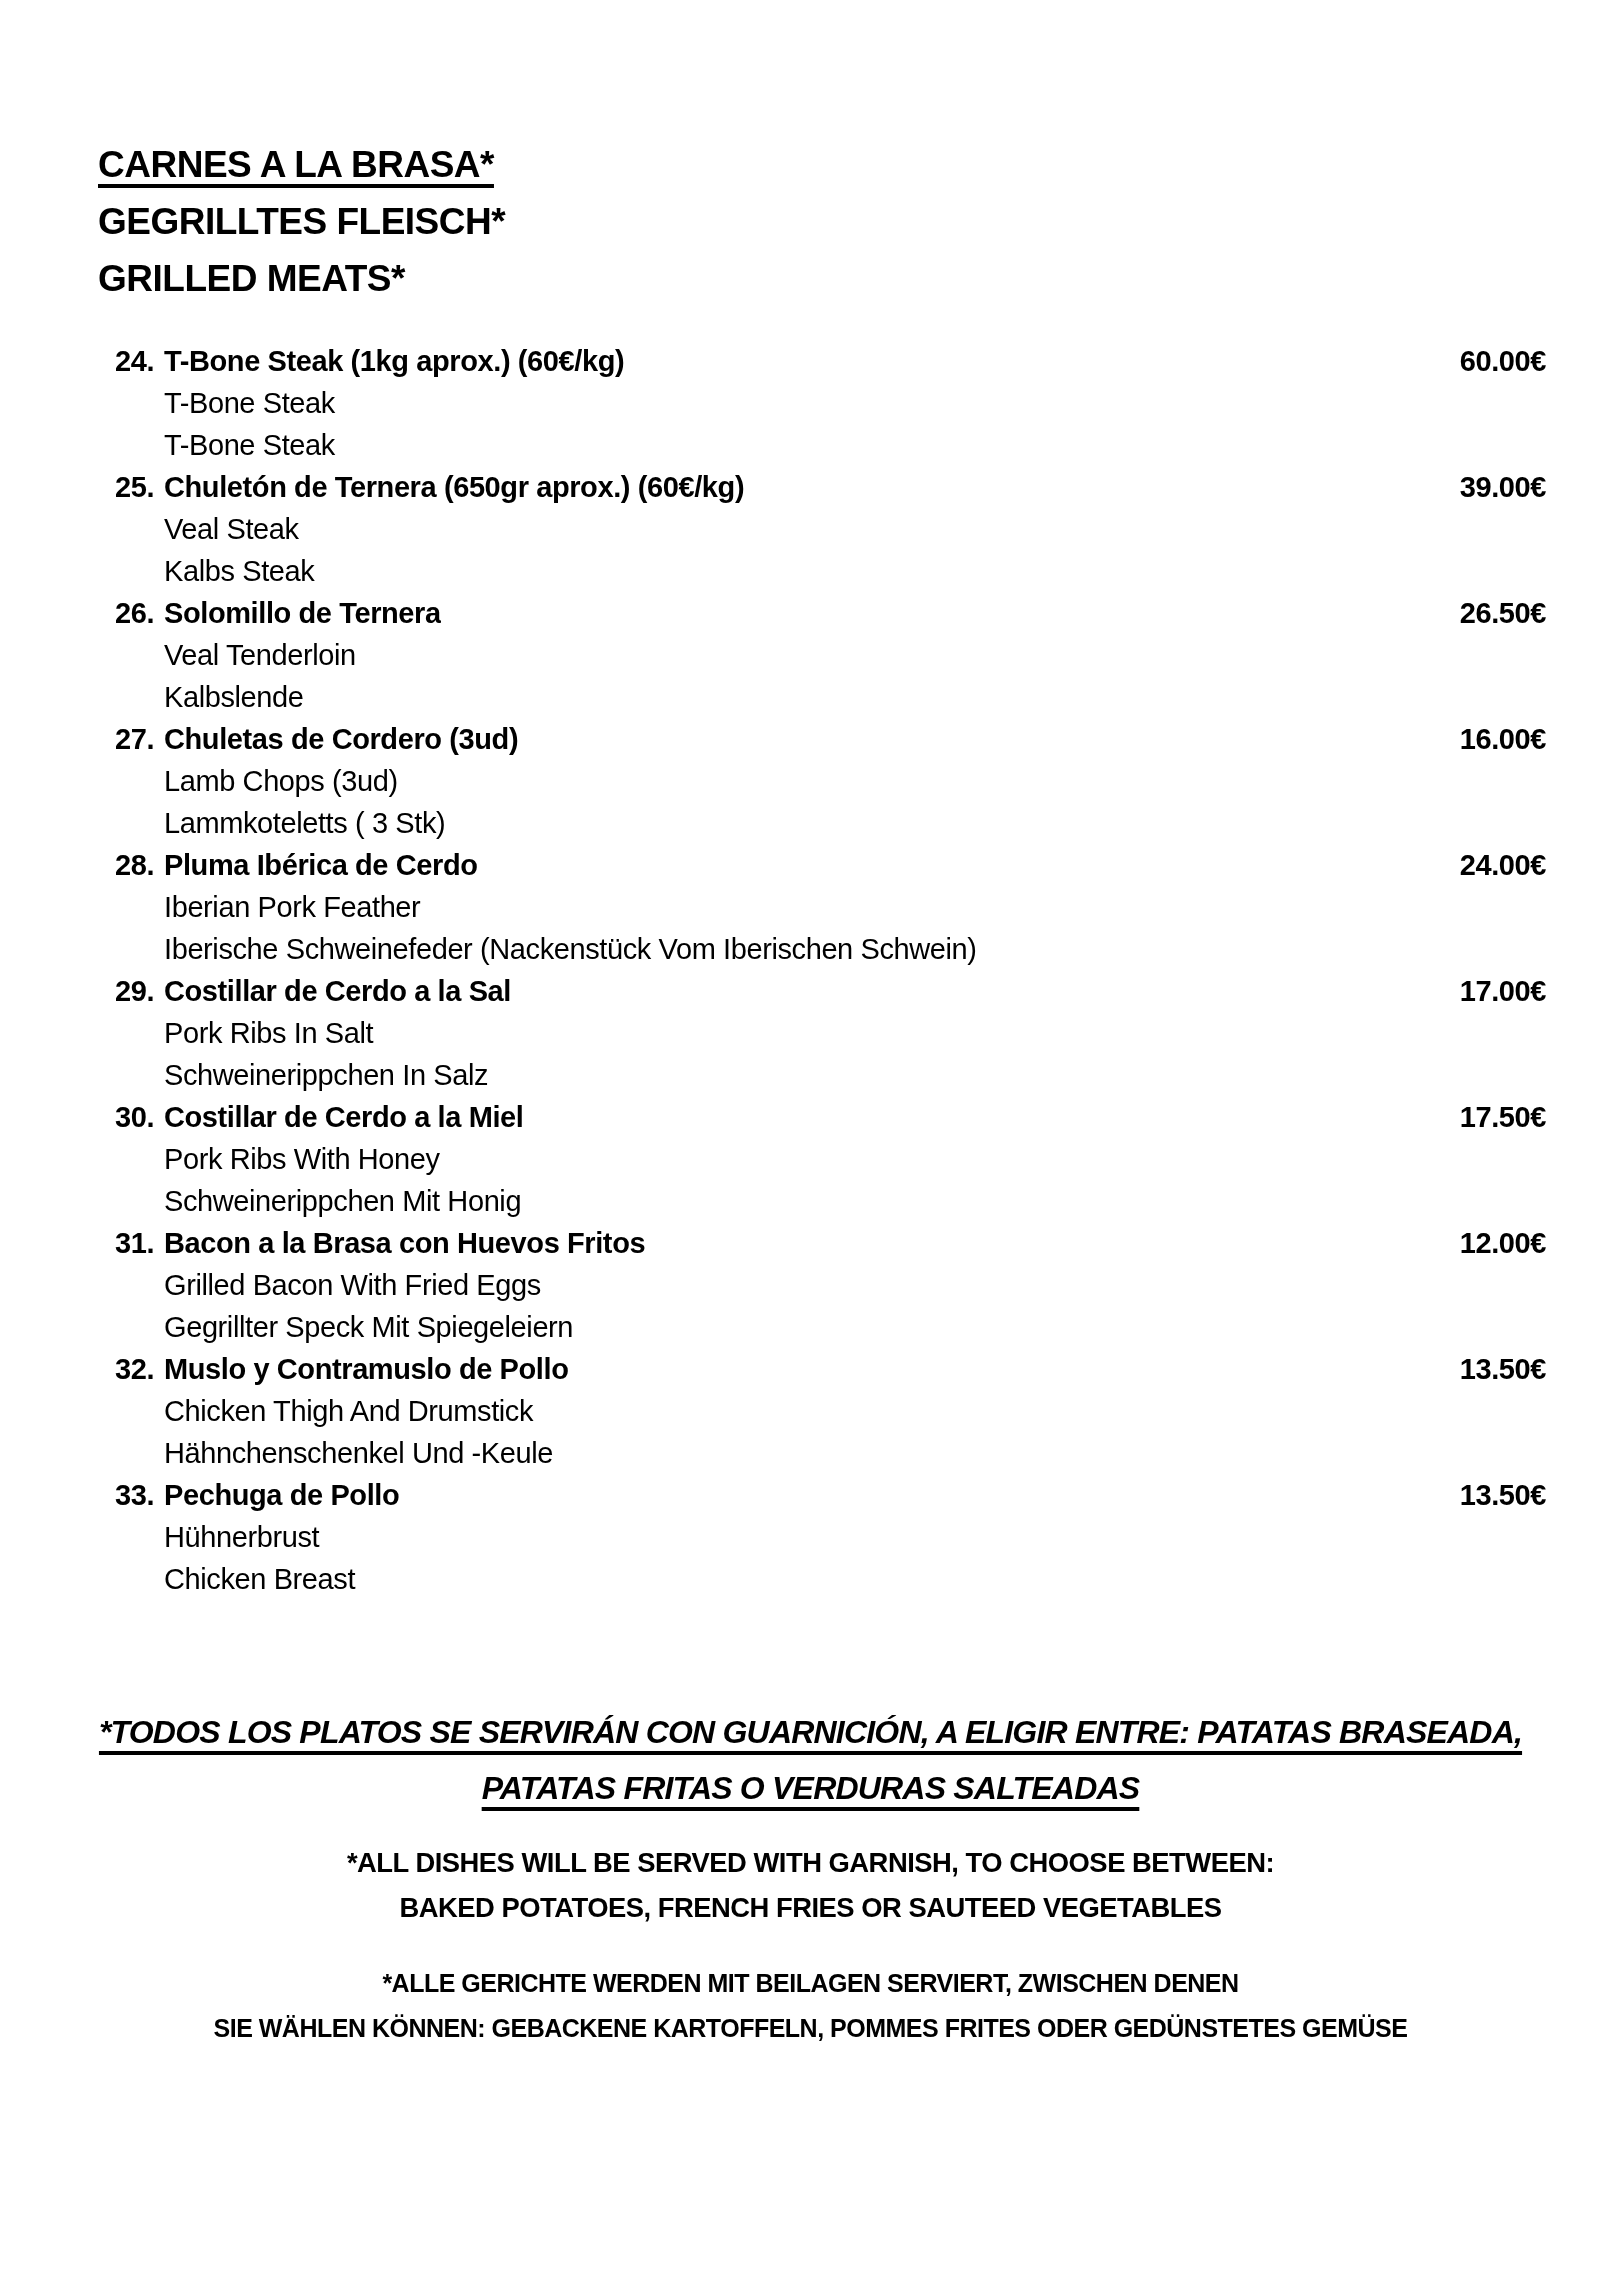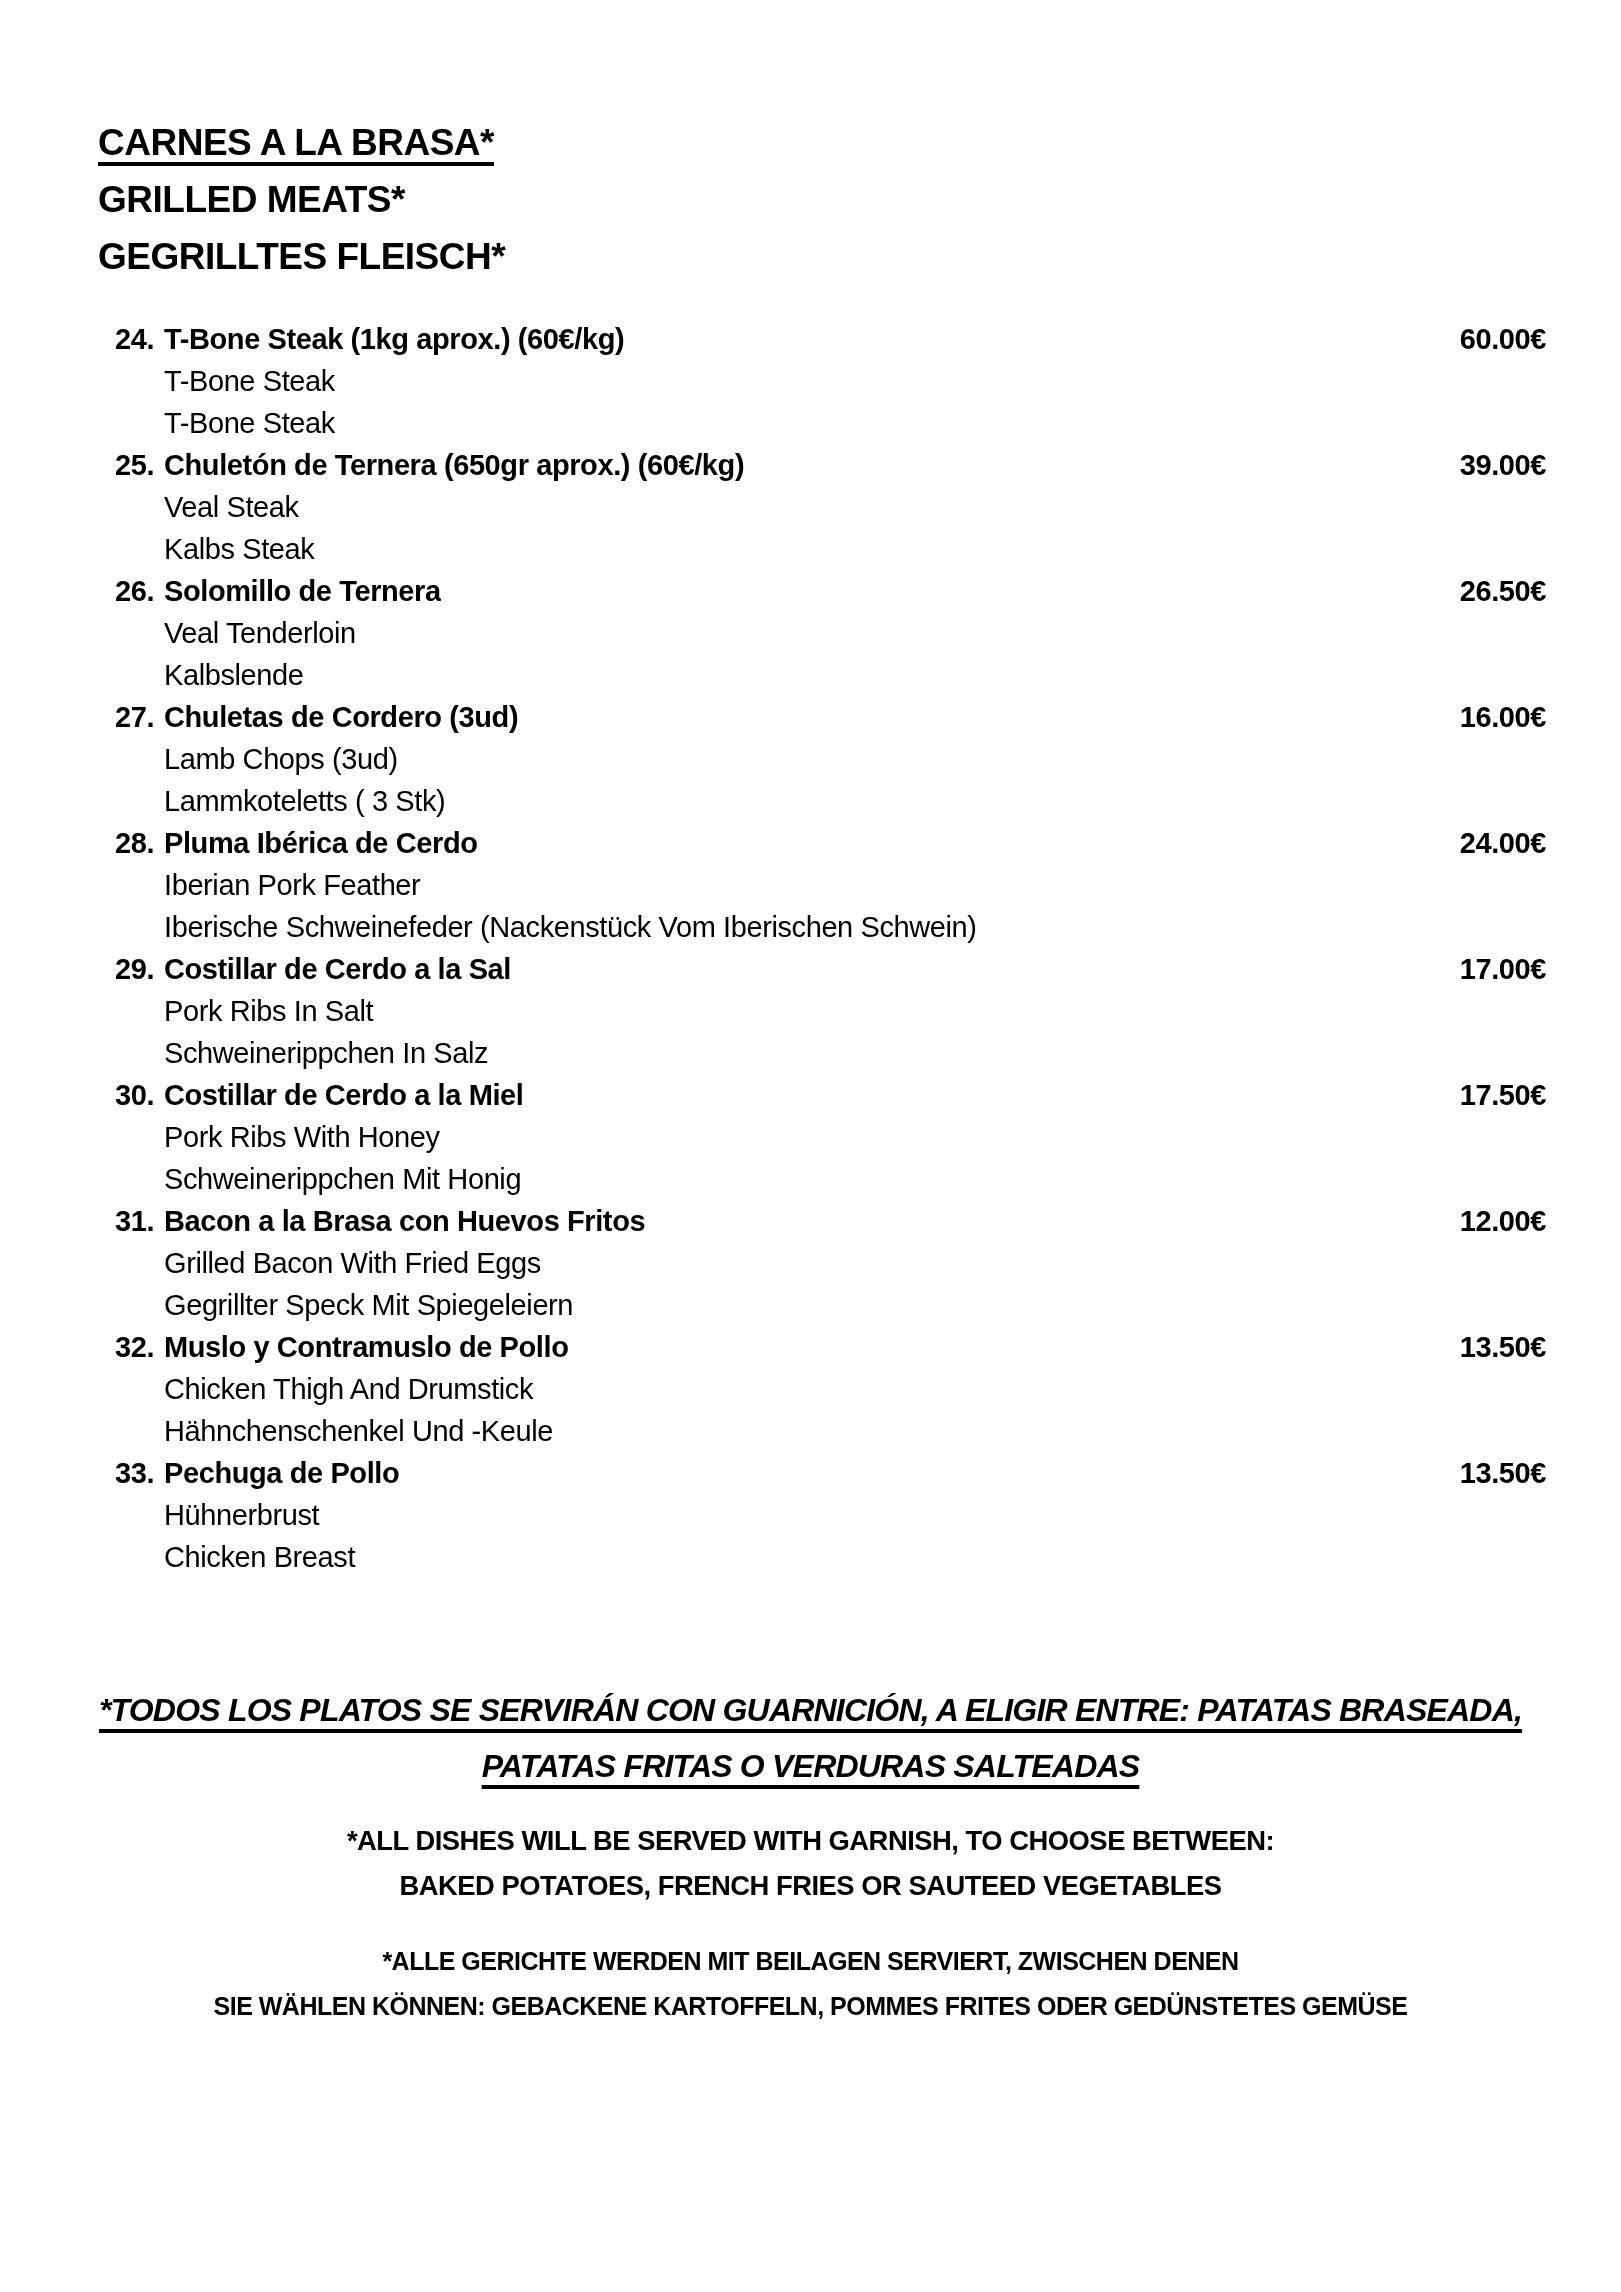--- a/index.html
+++ b/index.html
@@ -11,20 +11,21 @@
     margin: 0 auto;
     background: #ffffff;
     color: #000000;
     font-family: "Liberation Sans", sans-serif;
     overflow: hidden;
   }
   
   .headings {
     padding-top: 114px;
     padding-left: 98px;
+    margin-top: 22px;
   }
   .heading {
     font-size: 37px;
     font-weight: bold;
     line-height: 57px;
     letter-spacing: -0.5px;
     white-space: nowrap;
   }
   .heading .u {
     text-decoration: underline;
@@ -95,22 +96,22 @@
   }
   .note-en .line, .note-de .line { white-space: nowrap; }
 </style>
 </head>
 <body>
 
 <div class="page">
 
   <header class="headings">
     <div class="heading"><span class="u">CARNES A LA BRASA*</span></div>
+    <div class="heading">GEGRILLTES FLEISCH*</div>
     <div class="heading">GRILLED MEATS*</div>
-    <div class="heading">GEGRILLTES FLEISCH*</div>
   </header>
 
   <main class="items">
 
     <div class="item">
       <div class="item-head">
         <span class="item-num">24.</span>
         <span class="item-name">T-Bone Steak (1kg aprox.) (60€/kg)</span>
         <span class="item-price">60.00€</span>
       </div>

